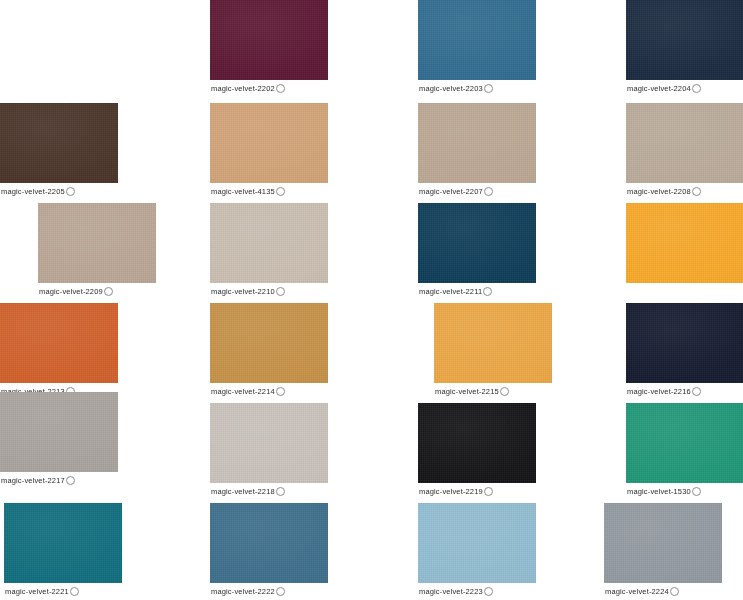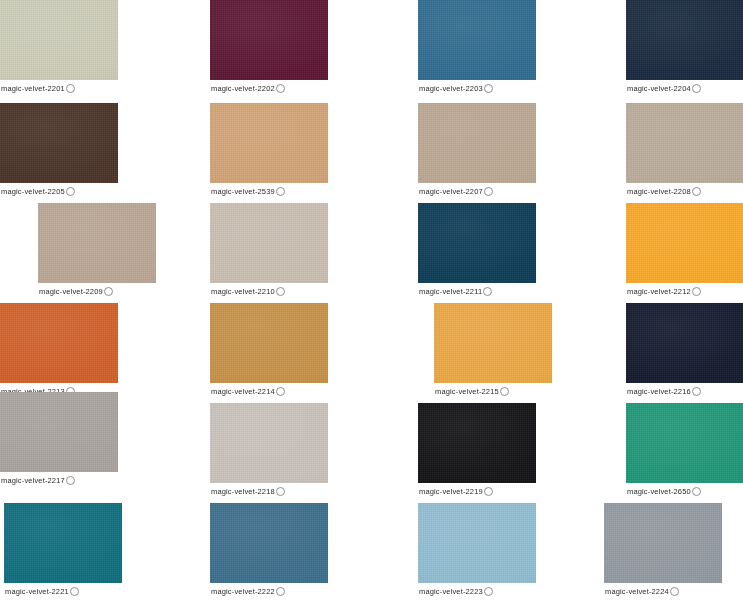--- a/index.html
+++ b/index.html
@@ -86,27 +86,20 @@
     border: 1px solid #8e8e8e;
     border-radius: 50%;
     background: transparent;
     flex: 0 0 auto;
   }
 </style>
 </head>
 <body>
 
 <div id="swatch-grid">
-    <div class="swatch-cell" style="left: 0px; top: 0px;">
-      <div class="swatch-color" style="background-color: rgb(205, 205, 185); height: 80px;"></div>
-      <div class="swatch-label-row">
-        <span class="swatch-label-text">magic-velvet-2201</span>
-        <span class="swatch-mark-icon"></span>
-      </div>
-    </div>
     <div class="swatch-cell" style="left: 210px; top: 0px; text-align: right;">
       <div class="swatch-color" style="background-color: rgb(93, 22, 51); height: 80px;"></div>
       <div class="swatch-label-row">
         <span class="swatch-label-text">magic-velvet-2202</span>
         <span class="swatch-mark-icon"></span>
       </div>
     </div>
     <div class="swatch-cell" style="left: 418px; top: 0px;">
       <div class="swatch-color" style="background-color: rgb(47, 108, 144); height: 80px;"></div>
       <div class="swatch-label-row">
@@ -124,21 +117,21 @@
     <div class="swatch-cell" style="left: 0px; top: 103px;">
       <div class="swatch-color" style="background-color: rgb(74, 51, 40); height: 80px;"></div>
       <div class="swatch-label-row">
         <span class="swatch-label-text">magic-velvet-2205</span>
         <span class="swatch-mark-icon"></span>
       </div>
     </div>
     <div class="swatch-cell" style="left: 210px; top: 103px;">
       <div class="swatch-color" style="background-color: rgb(211, 164, 120); height: 80px;"></div>
       <div class="swatch-label-row">
-        <span class="swatch-label-text">magic-velvet-2539</span>
+        <span class="swatch-label-text">magic-velvet-4135</span>
         <span class="swatch-mark-icon"></span>
       </div>
     </div>
     <div class="swatch-cell" style="left: 418px; top: 103px;">
       <div class="swatch-color" style="background-color: rgb(188, 168, 148); height: 80px;"></div>
       <div class="swatch-label-row">
         <span class="swatch-label-text">magic-velvet-2207</span>
         <span class="swatch-mark-icon"></span>
       </div>
     </div>
@@ -165,24 +158,20 @@
     </div>
     <div class="swatch-cell" style="left: 418px; top: 203px;">
       <div class="swatch-color" style="background-color: rgb(13, 60, 88); height: 80px;"></div>
       <div class="swatch-label-row">
         <span class="swatch-label-text">magic-velvet-2211</span>
         <span class="swatch-mark-icon"></span>
       </div>
     </div>
     <div class="swatch-cell" style="left: 626px; top: 203px;">
       <div class="swatch-color" style="background-color: rgb(249, 169, 41); height: 80px;"></div>
-      <div class="swatch-label-row">
-        <span class="swatch-label-text">magic-velvet-2212</span>
-        <span class="swatch-mark-icon"></span>
-      </div>
     </div>
     <div class="swatch-cell" style="left: 0px; top: 303px;">
       <div class="swatch-color" style="background-color: rgb(210, 96, 42); height: 80px;"></div>
       <div class="swatch-label-row">
         <span class="swatch-label-text">magic-velvet-2213</span>
         <span class="swatch-mark-icon"></span>
       </div>
     </div>
     <div class="swatch-cell" style="left: 210px; top: 303px;">
       <div class="swatch-color" style="background-color: rgb(199, 146, 72); height: 80px;"></div>
@@ -222,21 +211,21 @@
     <div class="swatch-cell" style="left: 418px; top: 403px;">
       <div class="swatch-color" style="background-color: rgb(19, 19, 22); height: 80px;"></div>
       <div class="swatch-label-row">
         <span class="swatch-label-text">magic-velvet-2219</span>
         <span class="swatch-mark-icon"></span>
       </div>
     </div>
     <div class="swatch-cell" style="left: 626px; top: 403px;">
       <div class="swatch-color" style="background-color: rgb(31, 152, 120); height: 80px;"></div>
       <div class="swatch-label-row">
-        <span class="swatch-label-text">magic-velvet-2650</span>
+        <span class="swatch-label-text">magic-velvet-1530</span>
         <span class="swatch-mark-icon"></span>
       </div>
     </div>
     <div class="swatch-cell" style="left: 4px; top: 503px;">
       <div class="swatch-color" style="background-color: rgb(15, 110, 126); height: 80px;"></div>
       <div class="swatch-label-row">
         <span class="swatch-label-text">magic-velvet-2221</span>
         <span class="swatch-mark-icon"></span>
       </div>
     </div>

